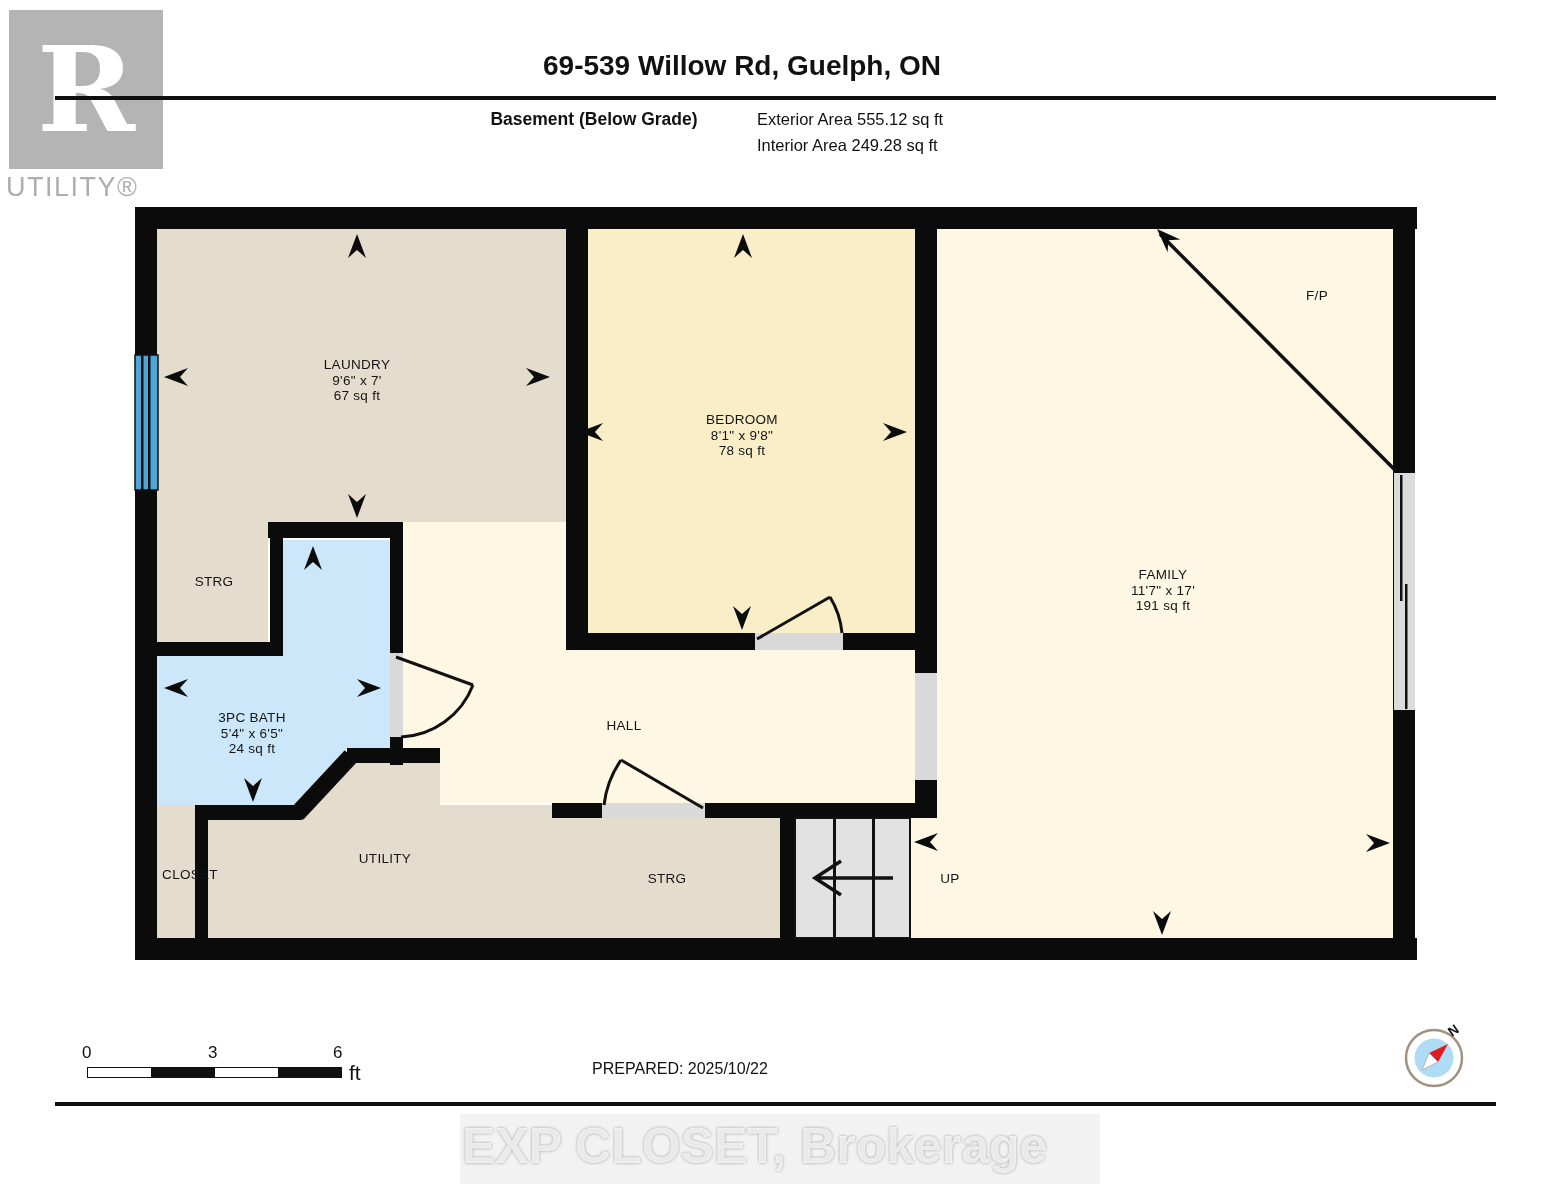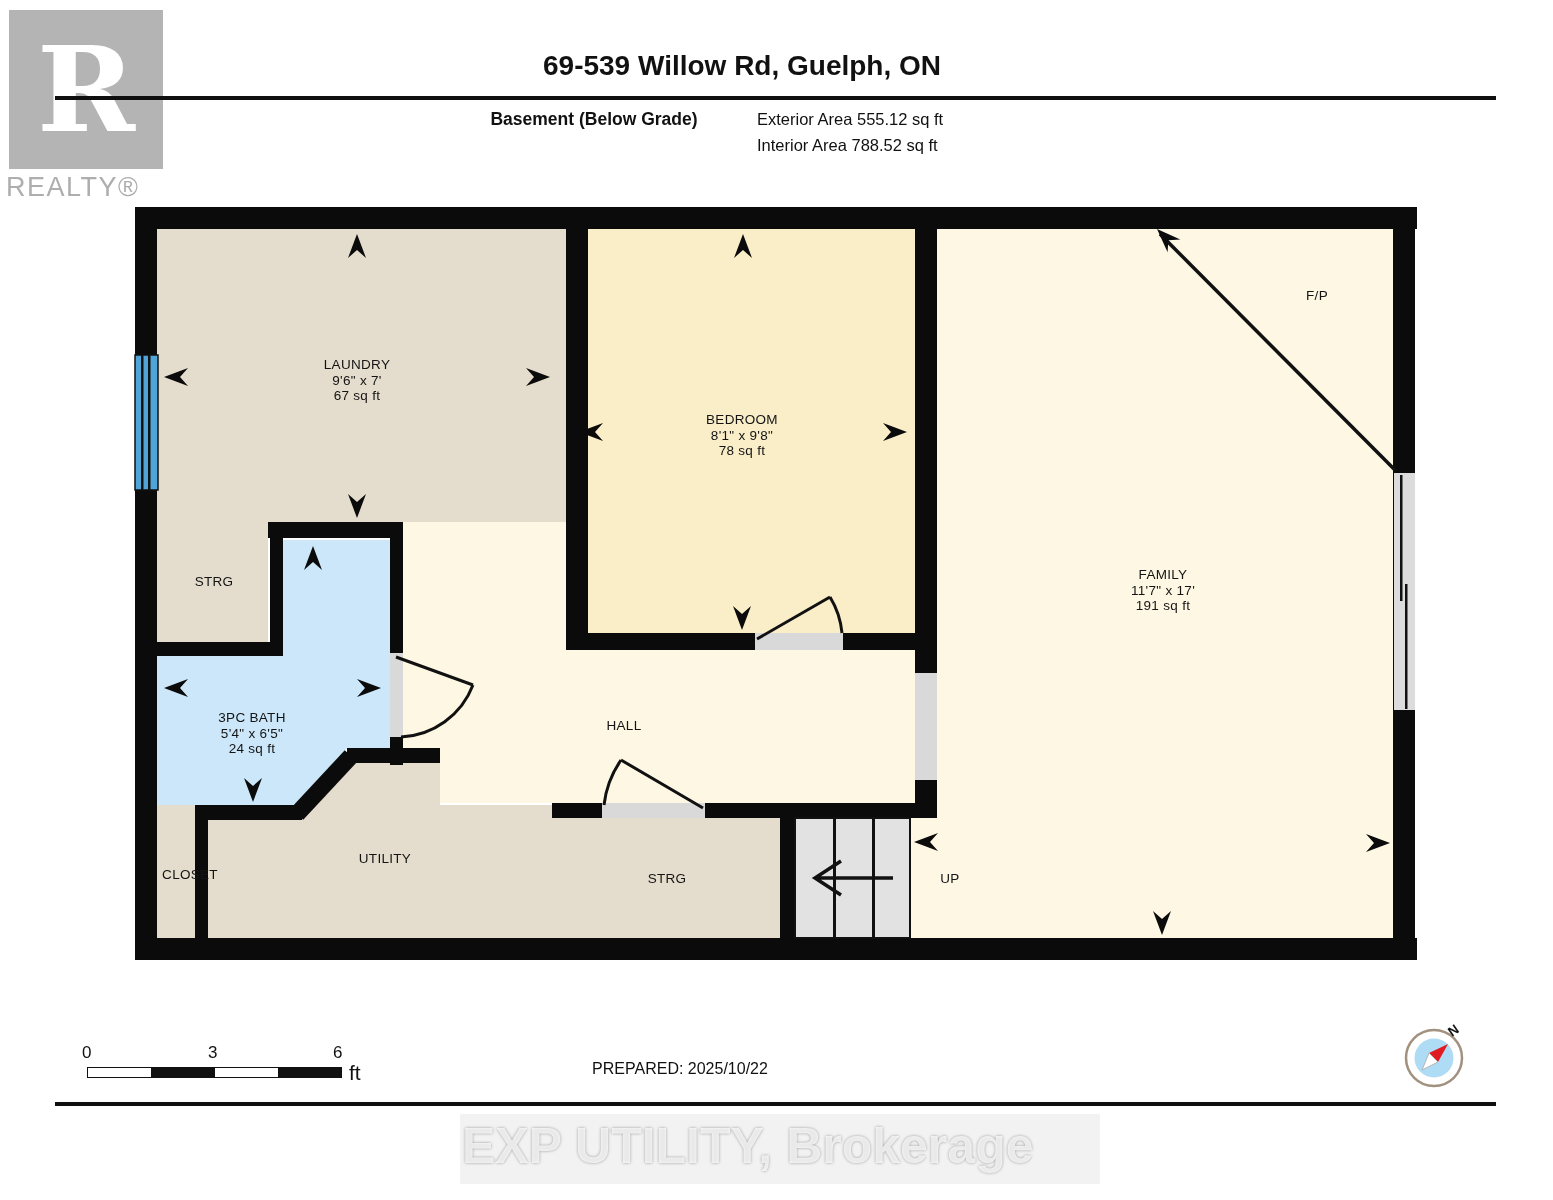--- a/index.html
+++ b/index.html
@@ -31,26 +31,26 @@
   svg text{font-family:"Liberation Sans",sans-serif;font-size:13.5px;fill:#141414;letter-spacing:.3px;}
 </style>
 </head>
 <body>
 
 <div id="page">
 
   <div class="abs" id="logo-box">
     <span id="logo-letter">R</span>
   </div>
-  <div class="abs" id="logo-text">REALTY®</div>
+  <div class="abs" id="logo-text">UTILITY®</div>
   <div class="abs" id="page-title">69-539 Willow Rd, Guelph, ON</div>
   <div class="abs" id="header-rule"></div>
   <div class="abs" id="floor-label">Basement (Below Grade)</div>
   <div class="abs" id="ext-area">Exterior Area 555.12 sq ft</div>
-  <div class="abs" id="int-area">Interior Area 788.52 sq ft</div>
+  <div class="abs" id="int-area">Interior Area 249.28 sq ft</div>
 
   <svg class="abs" style="left:0;top:0" width="1553" height="1200" viewBox="0 0 1553 1200">
 
     <g>
       <path d="M157,229 H566 V522 H268 V642 H157 Z" fill="#e4dccc"></path>
       <rect x="588" y="229" width="327" height="404" fill="#faeec9"></rect>
       <path d="M937,229 H1393 V938 H910 V818 H937 Z" fill="#fdf7e3"></path>
       <path d="M403,522 H566 V650 H915 V803 H440 V763 H403 Z" fill="#fdf7e3"></path>
       <path d="M208,938 V820 H300 L352,763 H440 V805 H780 V938 Z" fill="#e4dccc"></path>
       <rect x="157" y="805" width="38" height="133" fill="#e4dccc"></rect>
@@ -176,14 +176,14 @@
     <div class="seg-w"></div>
     <div class="seg-b"></div>
     <div class="seg-w"></div>
     <div class="seg-b"></div>
   </div>
   <div class="abs" id="scale-ft">ft</div>
 
   <div class="abs" id="prepared">PREPARED: 2025/10/22</div>
   <div class="abs" id="footer-rule"></div>
   <div class="abs" id="wm-band"></div>
-  <div class="abs" id="watermark">EXP UTILITY, Brokerage</div>
+  <div class="abs" id="watermark">EXP CLOSET, Brokerage</div>
 </div>
 
 </body></html>

